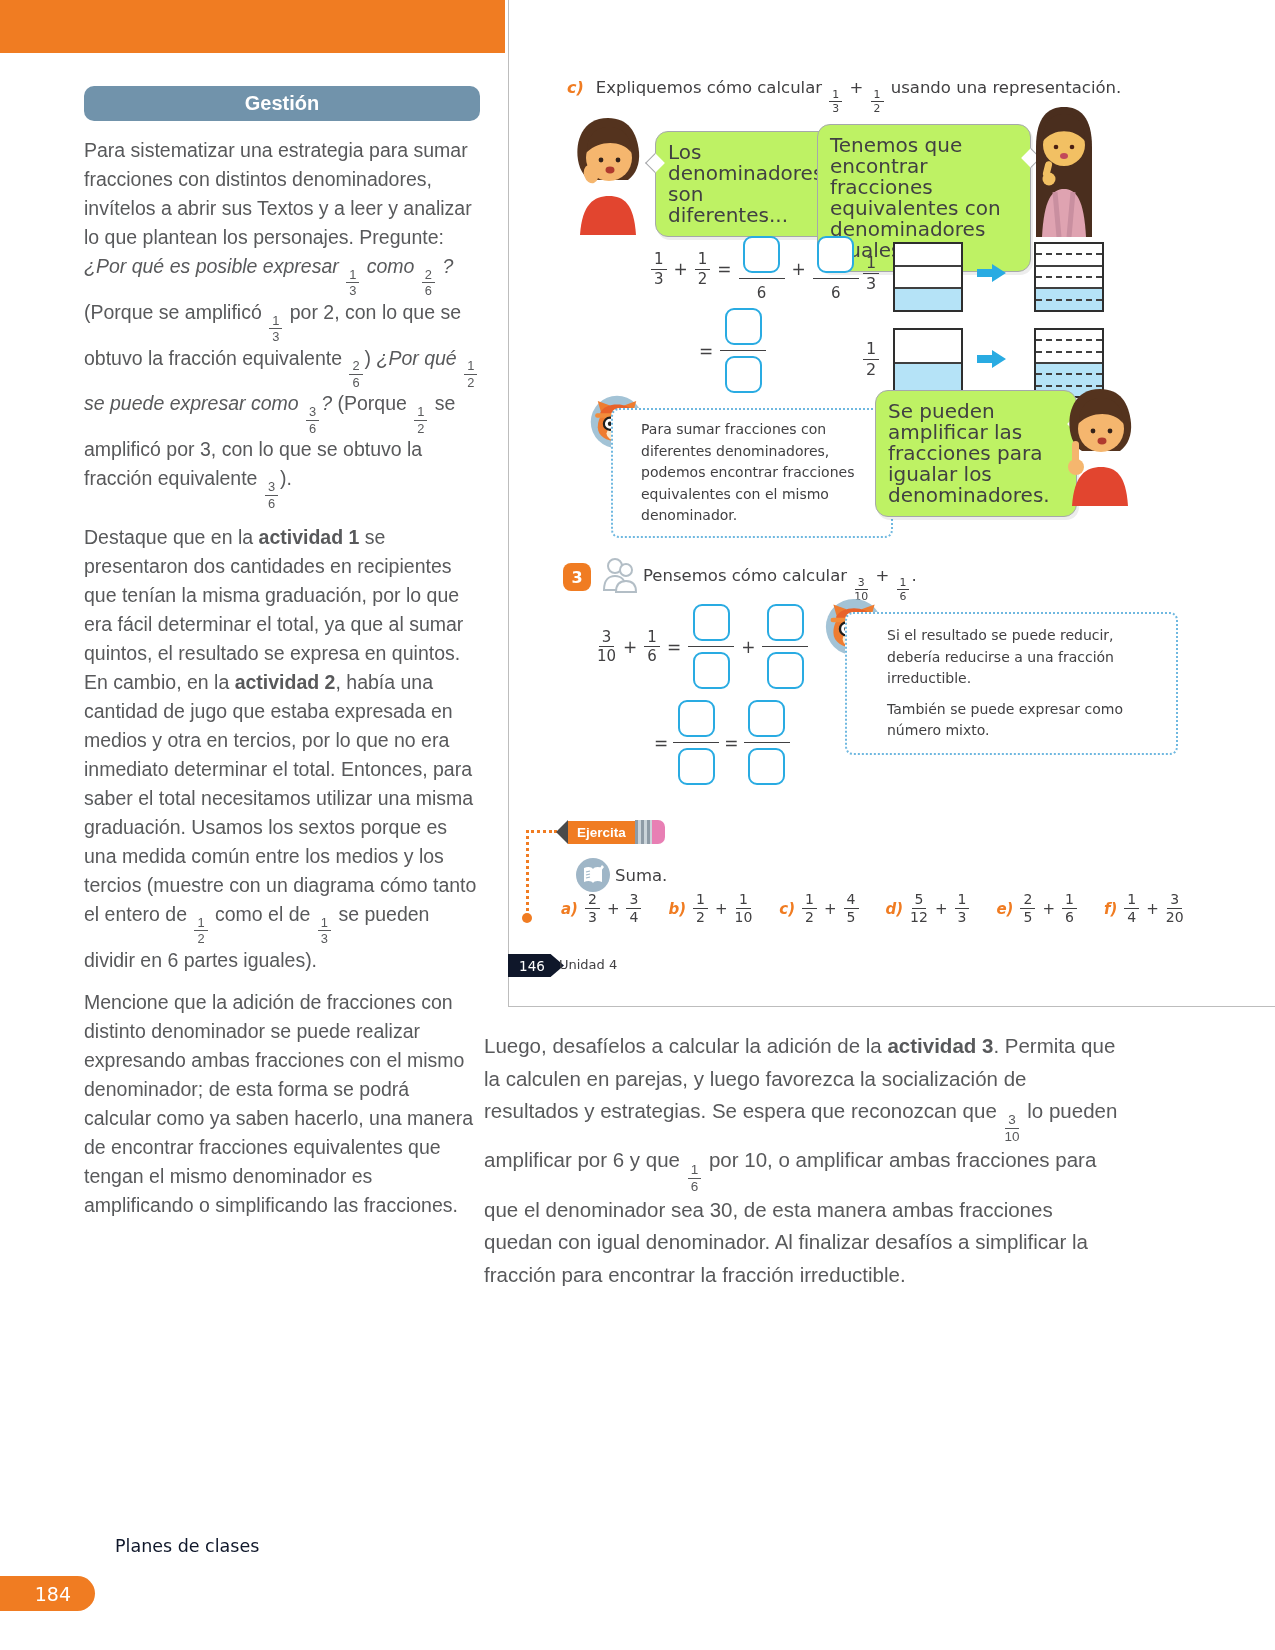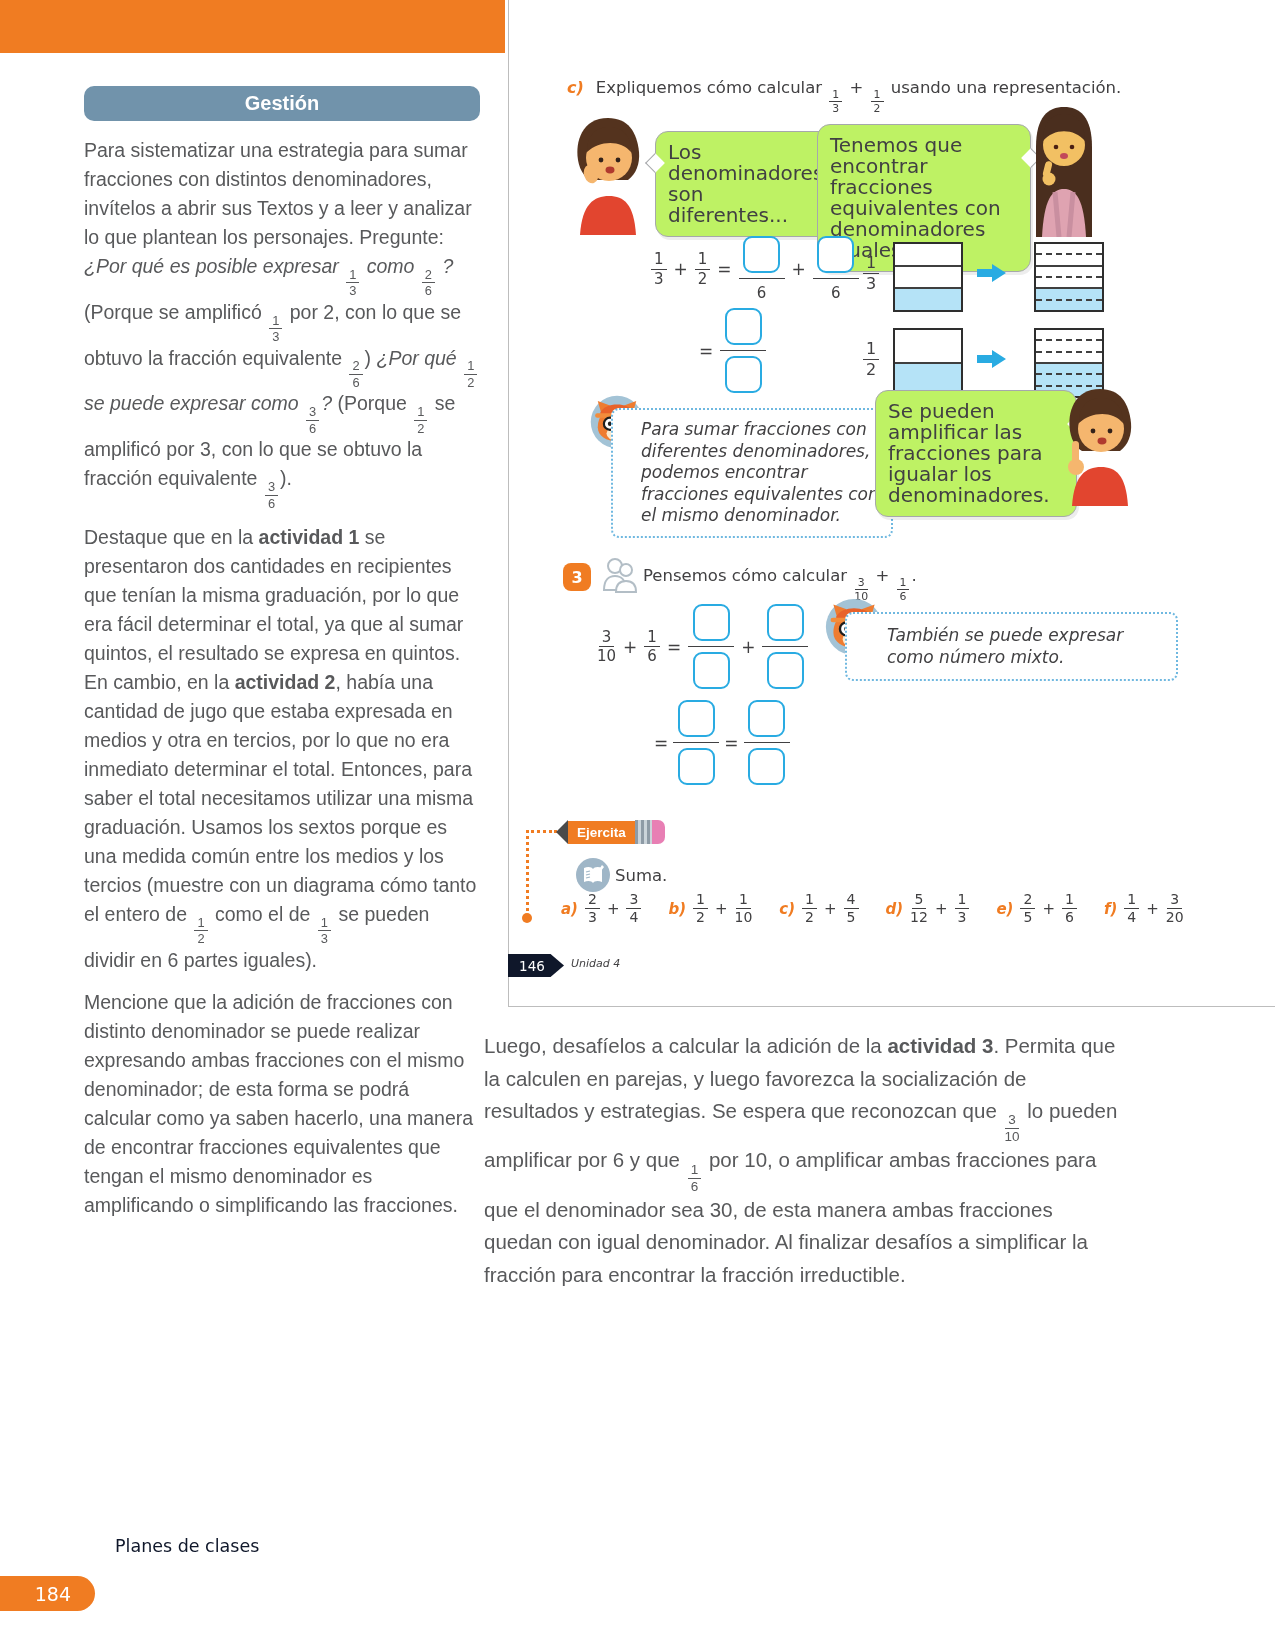--- a/index.html
+++ b/index.html
@@ -34,21 +34,21 @@
 
   
   .bubble{background:#bef264;border:1.5px solid #A6A8AB;border-radius:13px;padding:10px 12px;
           font-size:20px;line-height:21px;box-shadow:2px 3px 0 rgba(0,0,0,0.07);}
   .tail-l,.tail-r{position:absolute;width:13px;height:13px;background:#fff;transform:rotate(45deg);}
   .tail-l{left:-8px;top:24px;border-left:1.5px solid #A6A8AB;border-bottom:1.5px solid #A6A8AB;}
   .tail-r{right:-8px;top:26px;border-right:1.5px solid #A6A8AB;border-top:1.5px solid #A6A8AB;}
 
   
   .dotted-note{border:2px dotted #6FB8E0;border-radius:8px;background:#fff;
-               font-size:17px;line-height:21.5px;font-style:italic;}
+               font-size:14px;line-height:21.5px;}
   .dotted-note p{margin:0 0 9px 0;}
   .dotted-note p:last-child{margin-bottom:0;}
 
   
   .eqrow{display:flex;align-items:center;gap:7px;font-size:16px;color:#414042;}
   .bfrac{display:inline-flex;flex-direction:column;align-items:center;font-size:15px;line-height:1.1;}
   .bfrac .fn{border-bottom:1.6px solid #414042;padding:0 3px 1px 3px;}
   .bfrac .fd{padding-top:1px;}
   .boxfrac{display:inline-flex;flex-direction:column;align-items:center;}
   .cbox{width:33px;height:33px;border:2.5px solid #29ABE2;border-radius:9px;background:#fff;}
@@ -363,20 +363,21 @@
       <ellipse cx="32" cy="45" rx="12" ry="8.5" fill="#FBE9CD"></ellipse>
       <circle cx="24" cy="34" r="7" fill="#FFFFFF" stroke="#1E1E1E" stroke-width="2.5"></circle>
       <circle cx="40" cy="34" r="7" fill="#FFFFFF" stroke="#1E1E1E" stroke-width="2.5"></circle>
       <line x1="30" y1="34" x2="34" y2="34" stroke="#1E1E1E" stroke-width="2.5"></line>
       <circle cx="24" cy="34" r="2.5" fill="#222222"></circle>
       <circle cx="40" cy="34" r="2.5" fill="#222222"></circle>
       <circle cx="33" cy="42" r="2" fill="#EC7A8E"></circle>
     </svg>
 
     <div class="abs dotted-note" style="left:336px;top:612px;width:275px;padding:11px 14px 11px 40px;">
+      <p>Si el resultado se puede reducir, debería reducirse a una fracción irreductible.</p>
       <p>También se puede expresar como número mixto.</p>
     </div>
 
     <div class="abs ej-line-h" style="left:17px;top:830px;width:31px;"></div>
     <div class="abs ej-line-v" style="left:17px;top:830px;height:87px;"></div>
     <div class="abs ej-dot" style="left:13px;top:913px;"></div>
     <div class="abs pencil" style="left:47px;top:820px;">
       <div class="ptip"></div>
       <div class="plabel">Ejercita</div>
       <div class="pstripes"></div>
@@ -461,21 +462,21 @@
           </span>
         <span>+</span>
         <span class="bfrac" style="font-size:14px;">
             <span class="fn">3</span>
             <span class="fd">20</span>
           </span>
       </span>
     </div>
 
     <div class="abs pagetab" style="left:-1px;top:954px;">146</div>
-    <div class="abs" style="left:62px;top:957px;font-size:11px;font-style:italic;">Unidad 4</div>
+    <div class="abs" style="left:50px;top:957px;font-size:13px;">Unidad 4</div>
   </div>
 
   <div class="abs bottomtext">
     <p>Luego, desafíelos a calcular la adición de la <strong>actividad 3</strong>. Permita que la calculen en parejas, y luego favorezca la socialización de resultados y estrategias. Se espera que reconozcan que <span class="frac">
           <span class="fn">3</span>
           <span class="fd">10</span>
         </span> lo pueden amplificar por 6 y que <span class="frac">
           <span class="fn">1</span>
           <span class="fd">6</span>
         </span> por 10, o amplificar ambas fracciones para que el denominador sea 30, de esta manera ambas fracciones quedan con igual denominador. Al finalizar desafíos a simplificar la fracción para encontrar la fracción irreductible.</p>

